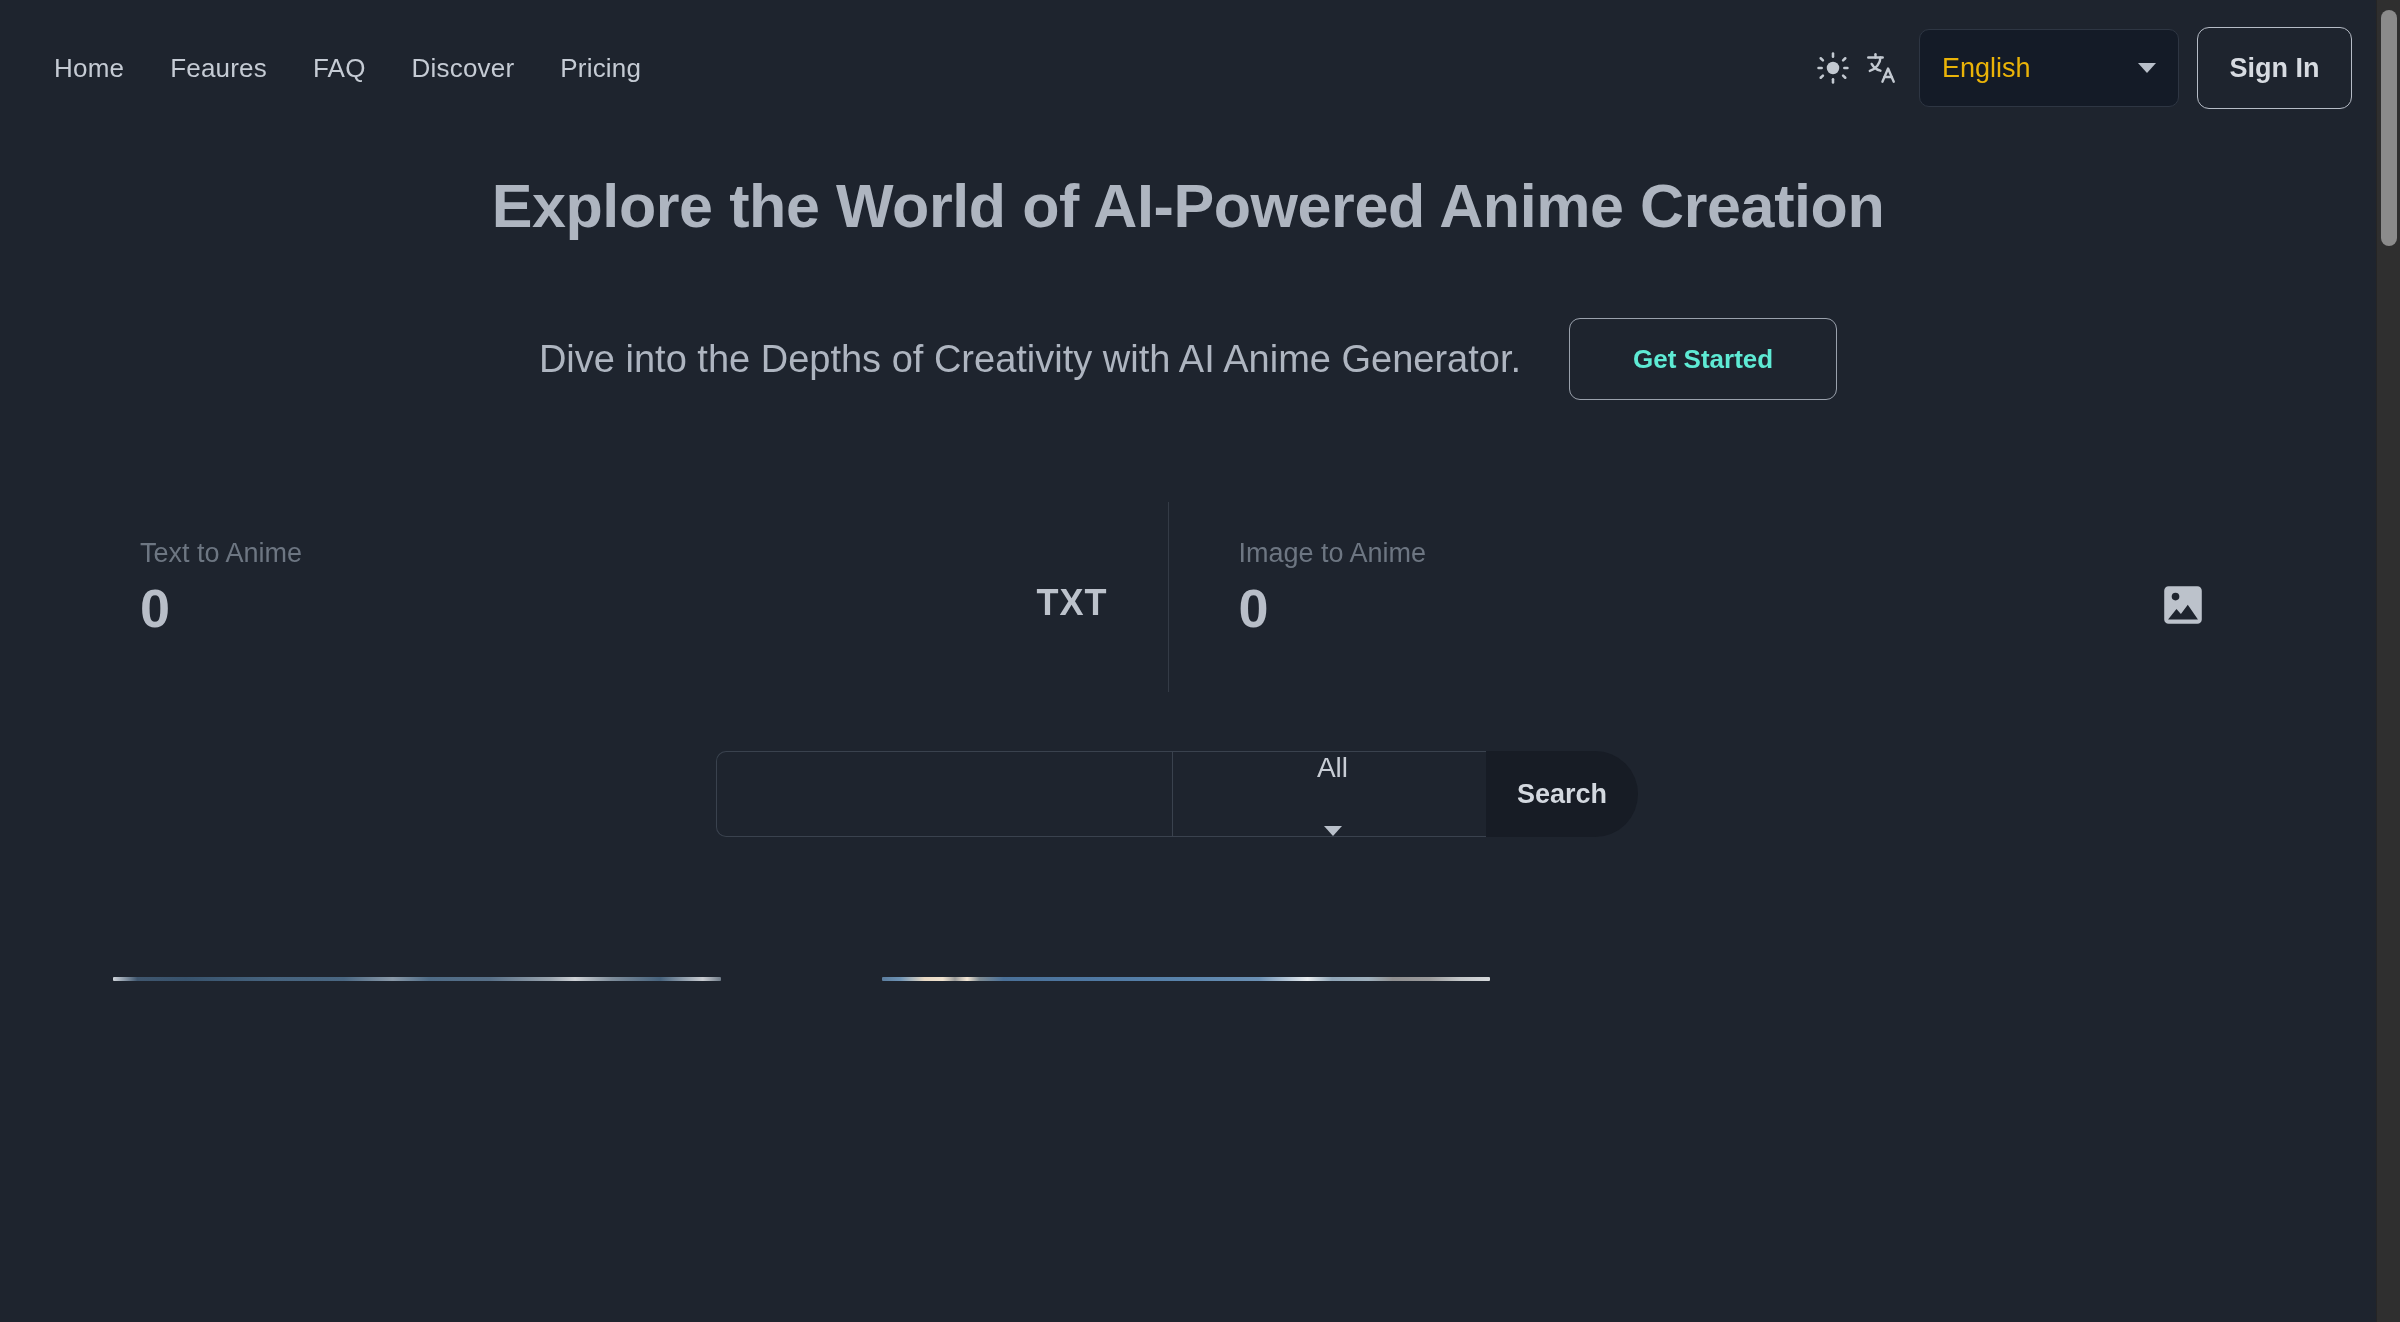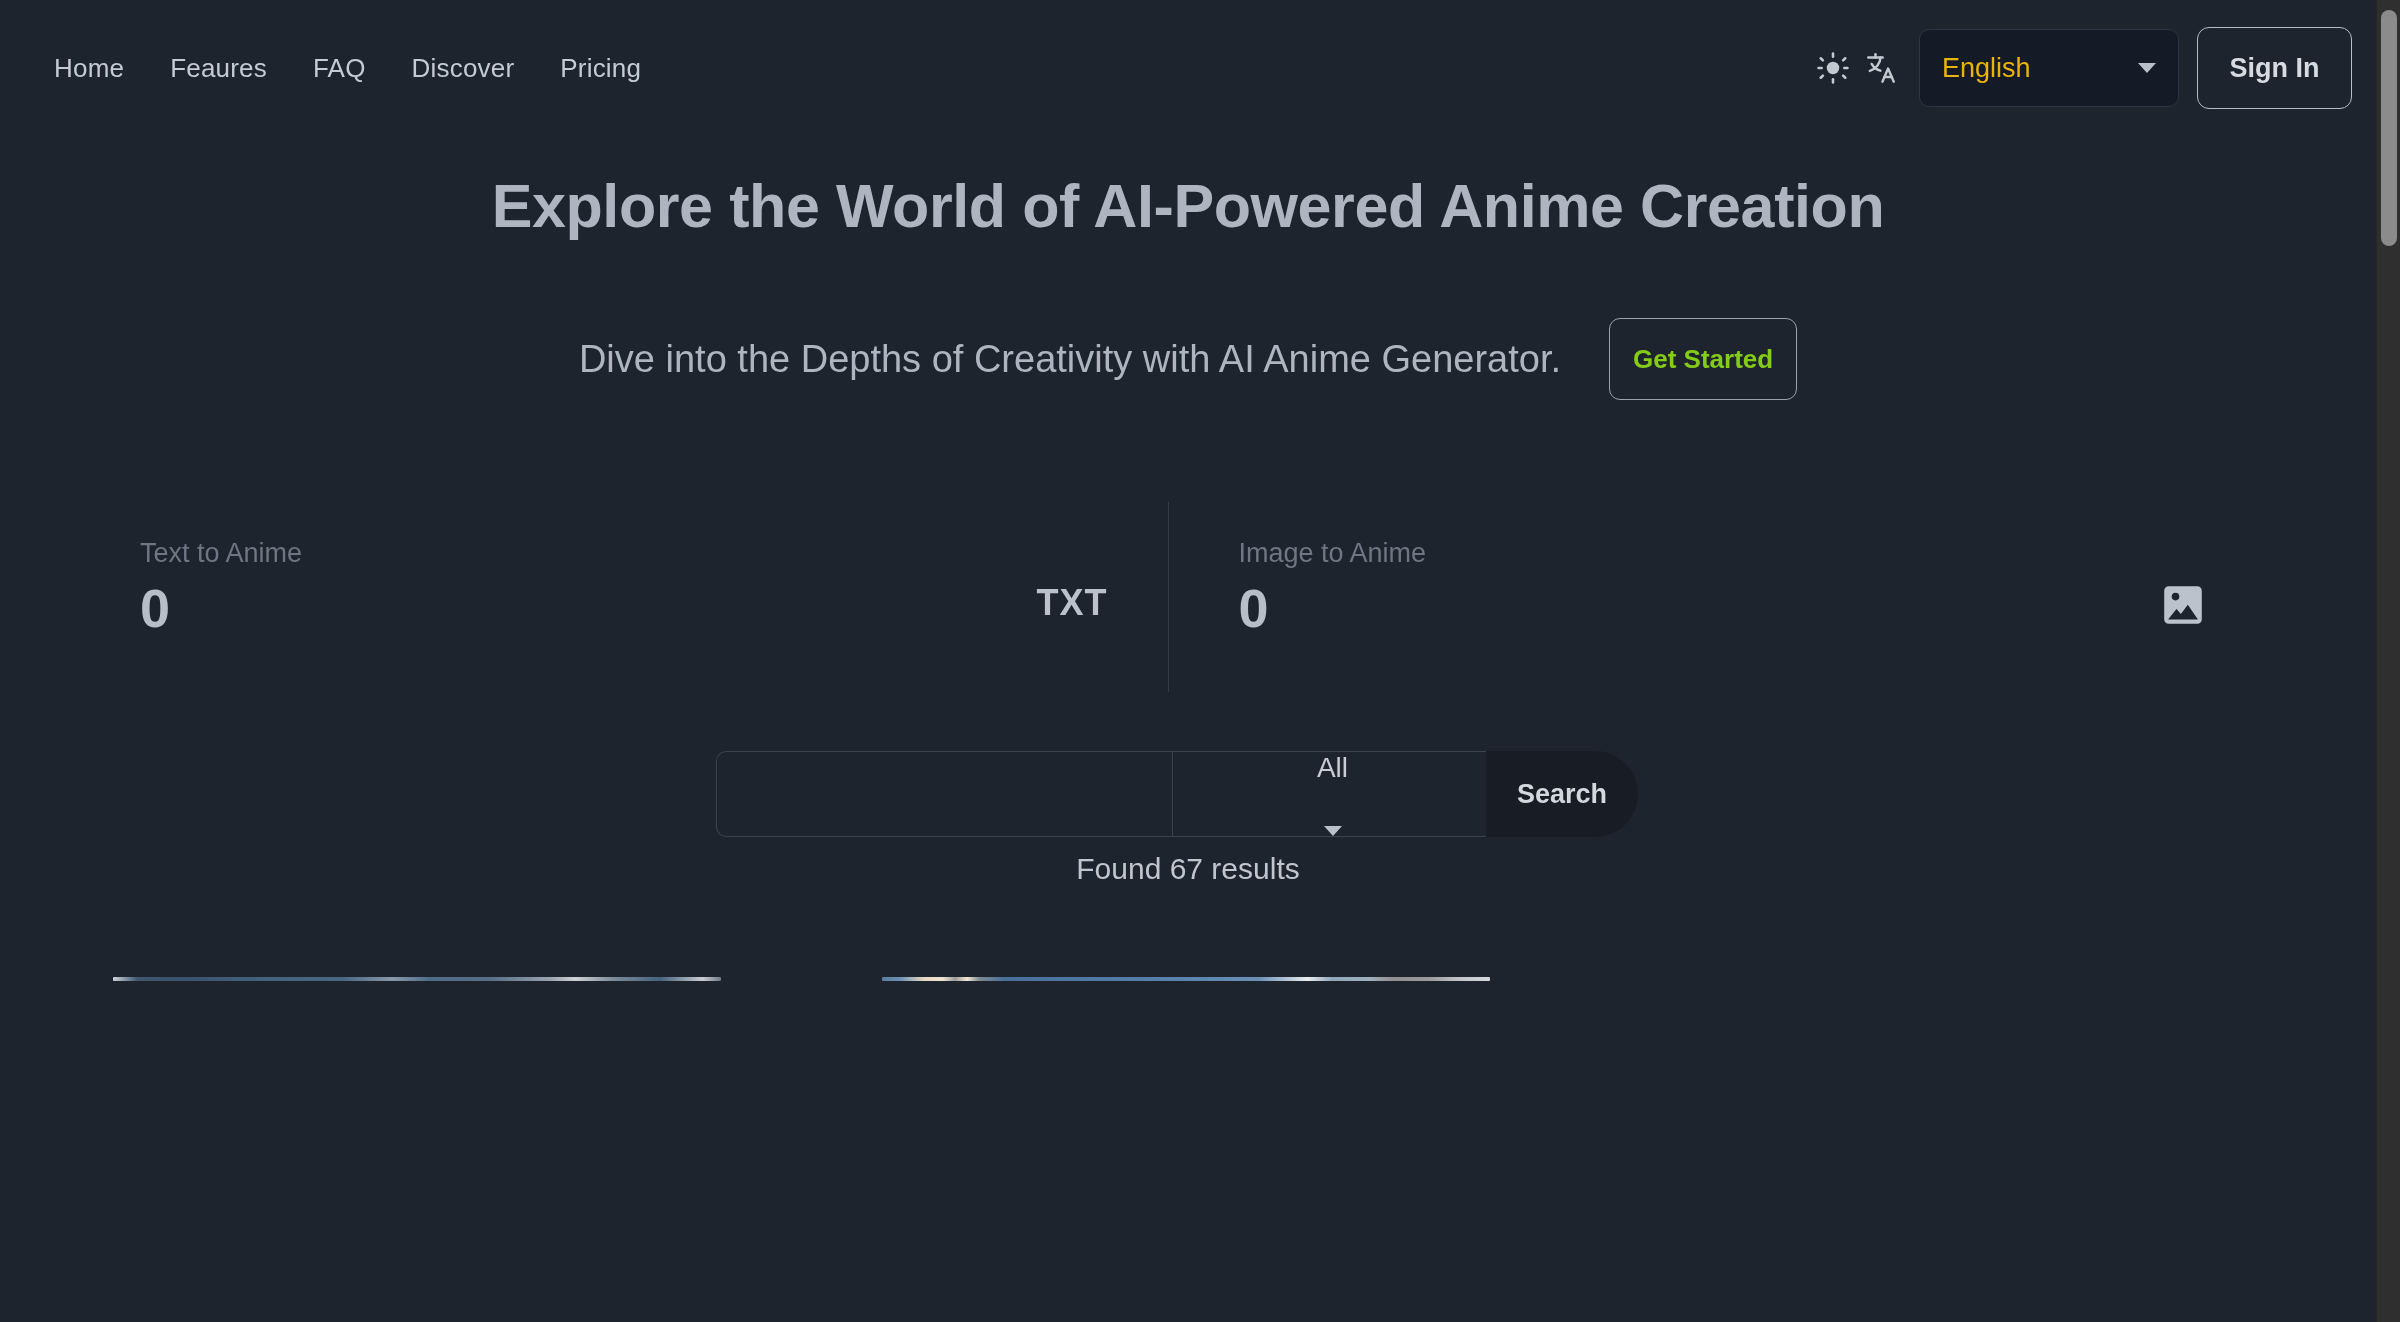--- a/index.html
+++ b/index.html
@@ -113,25 +113,25 @@
     top:142px; left:0; width:2376px;
     display:flex; align-items:center; justify-content:center;gap:48px;
   }
   .hero-sub {
     color:#aeb5c0;
     font-size:38px;
     white-space:nowrap;
   }
   .get-started-btn {
     margin-left:0px;
-    width:188px; height:82px;
+    width:268px; height:82px;
     border:1.5px solid #9aa1ac;
     border-radius:11px;
     background:transparent;
-    color:#84cc16;
+    color:#5eead4;
     font-size:26px;
     font-weight:600;
     display:flex; align-items:center; justify-content:center;
     cursor:pointer;
     font-family:"Liberation Sans", sans-serif;
   }
 
   
   .stats {
     position:absolute;
@@ -356,21 +356,20 @@
 
   <div class="search-row">
     <input class="search-input" type="text" value="" placeholder="" style="">
     <div class="search-select">
       <span class="search-select-label">All</span>
       <span class="caret"></span>
     </div>
     <div class="search-btn">Search</div>
   </div>
 
-  <div class="results-text">Found 67 results</div>
 
   <div class="strip strip-1"></div>
   <div class="strip strip-2"></div>
 
   <div class="scrollbar-track">
     <div class="scrollbar-thumb"></div>
   </div>
 
 </div>
 

